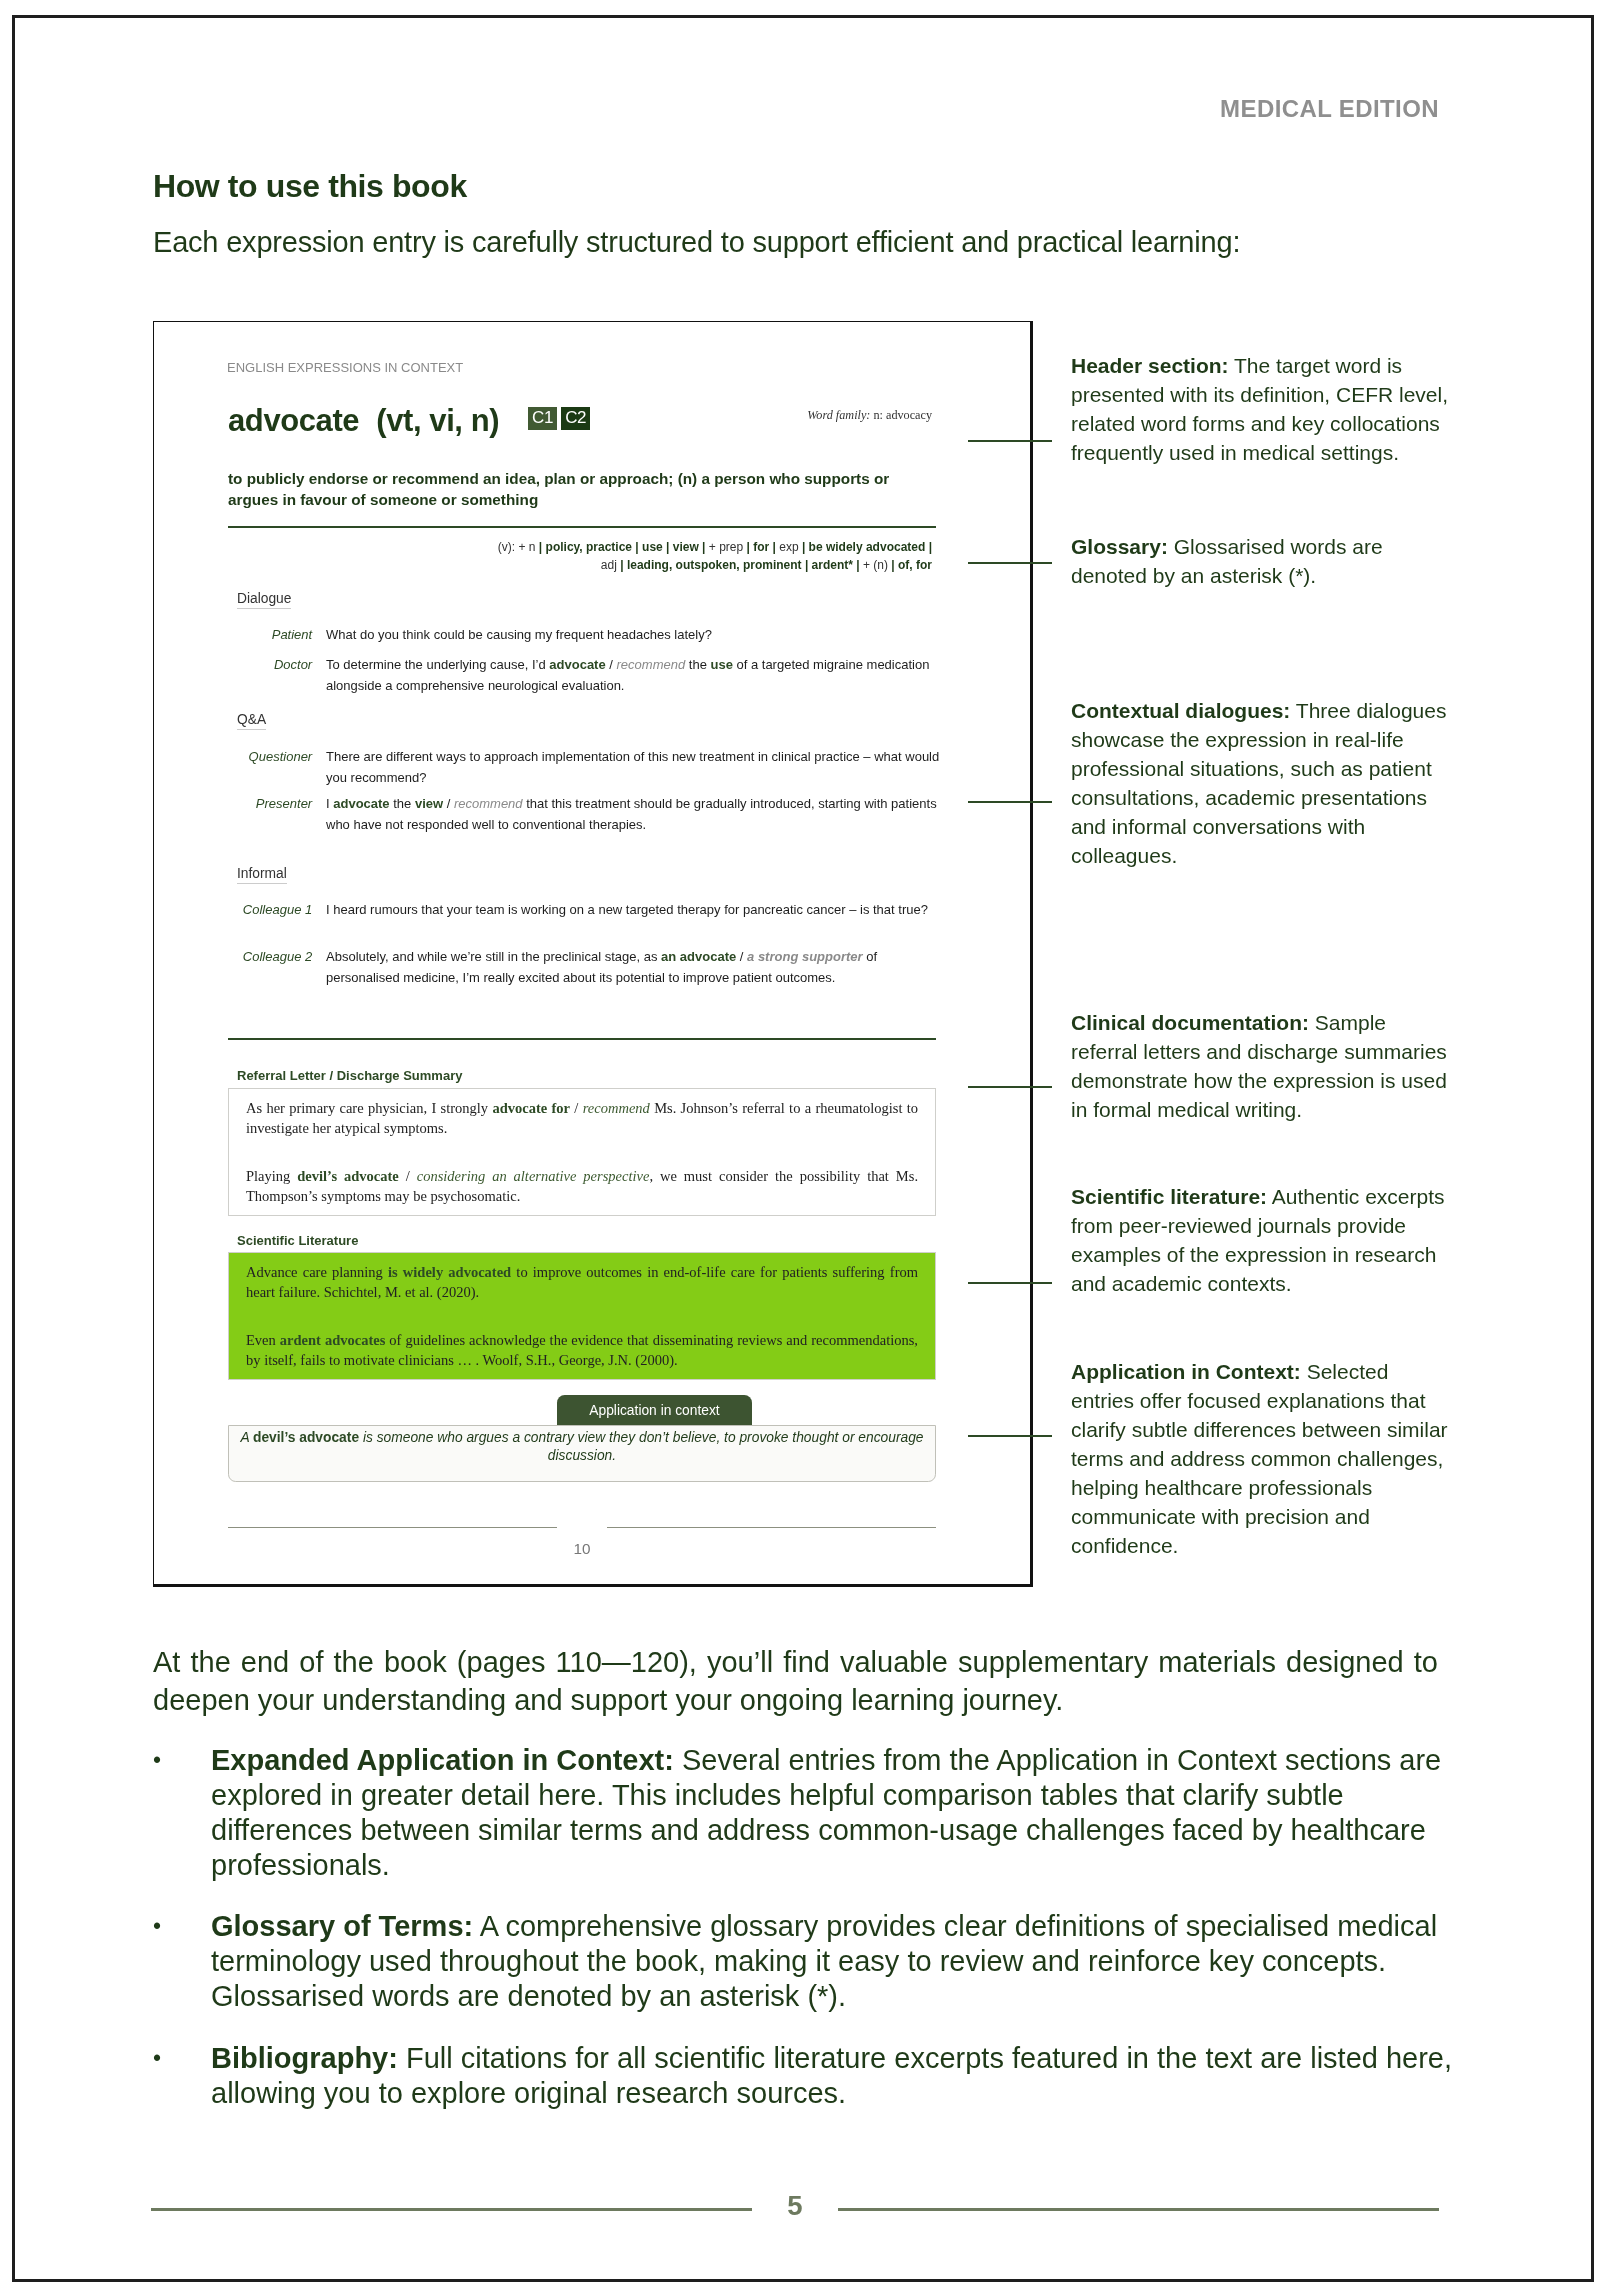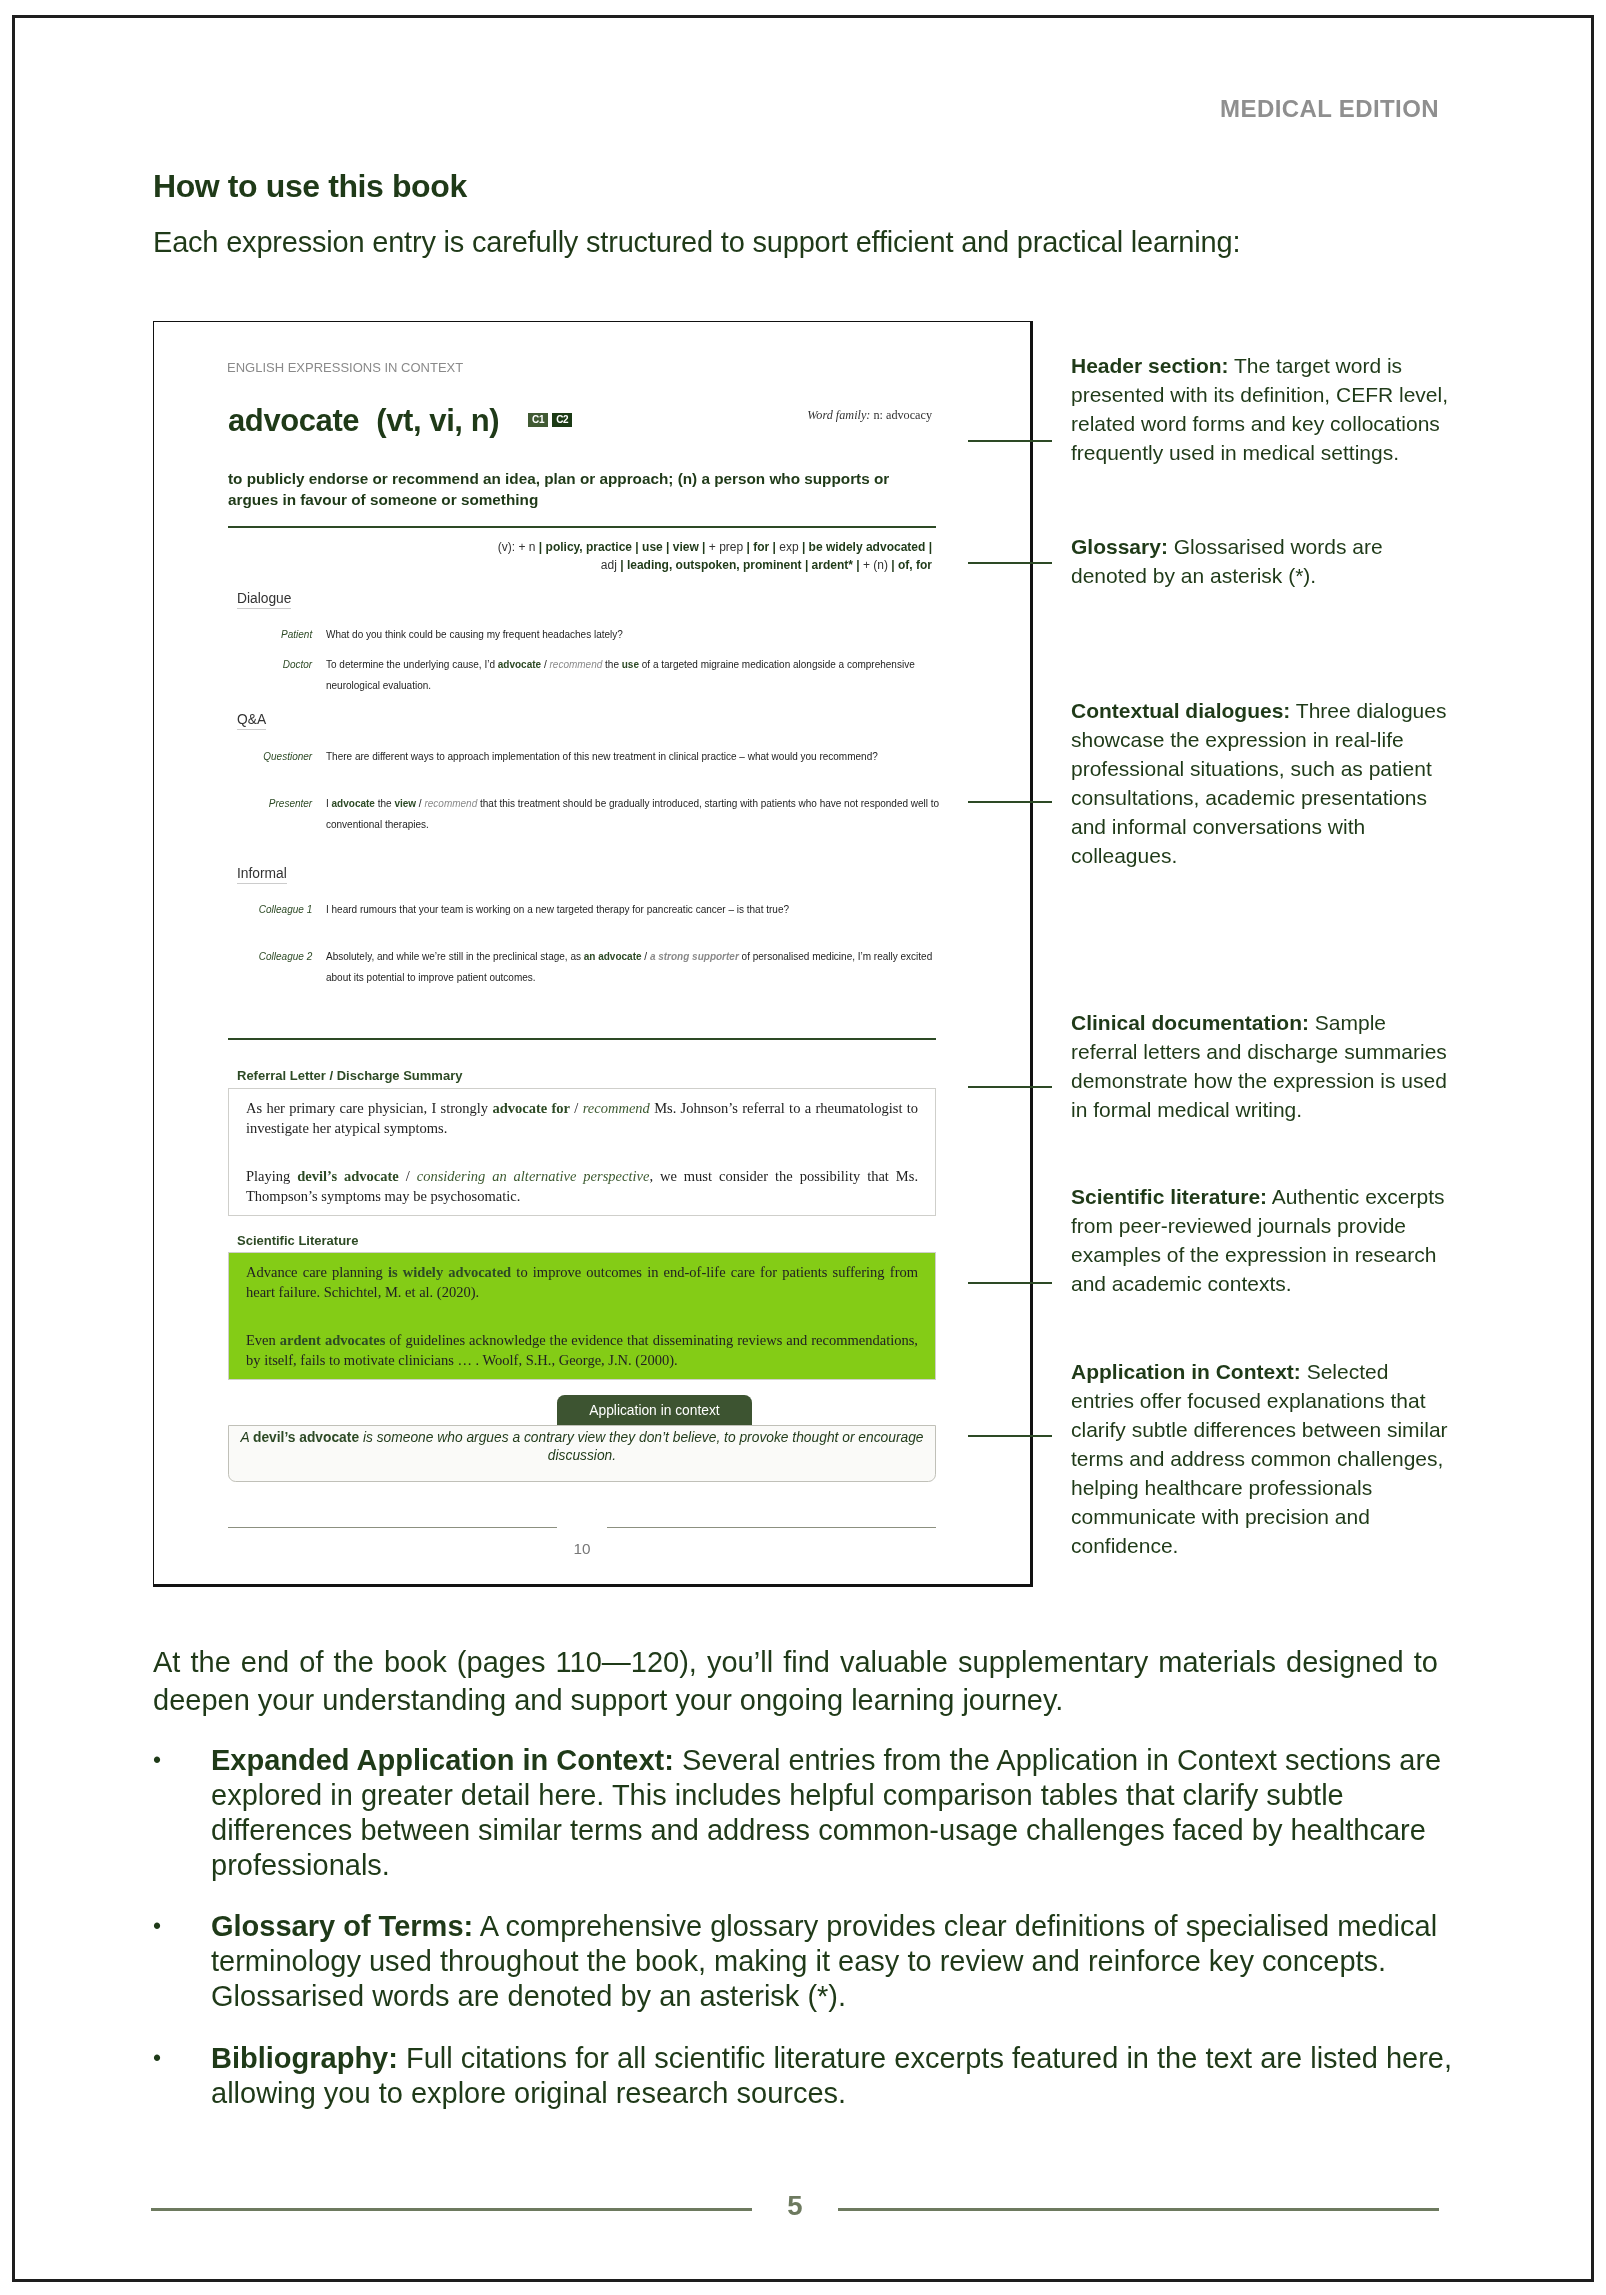--- a/index.html
+++ b/index.html
@@ -9,33 +9,33 @@
   .edition { position: absolute; right: 168px; top: 95px; font-size: 24px; font-weight: bold; color: #8f8f8f; letter-spacing: 0.4px; }
   .title { position: absolute; left: 153px; top: 168px; font-size: 32px; font-weight: bold; color: #1f3a18; letter-spacing: -0.4px; }
   .subtitle { position: absolute; left: 153px; top: 226px; font-size: 29px; color: #1f3a18; letter-spacing: -0.2px; }
 
   
   .frame { position: absolute; left: 153px; top: 321px; width: 880px; height: 1266px; border: 1.5px solid #111; border-right-width: 3.1px; border-bottom-width: 3.1px; background: #fff; }
   .fr { position: absolute; }
   .small-caps-head { left: 73px; top: 38px; font-size: 13px; color: #8a8a8a; }
   .headword { left: 74px; top: 81px; font-size: 31px; font-weight: bold; color: #1f3a18; letter-spacing: -0.4px; }
   .headword .pos { margin-left: 17px; }
-  .badge { display: inline-block; font-size: 10px; color: #fff; padding: 1.5px 3.8px; margin-left: 4.6px; vertical-align: 7.7px; font-weight: bold; }
+  .badge { display: inline-block; font-size: 17px; color: #fff; padding: 1.5px 3.8px; margin-left: 4.6px; vertical-align: 7.7px; font-weight: normal; }
   .badge.c1 { background: #415a33; margin-left: 29px; }
   .badge.c2 { background: #1b3a14; }
   .wordfam { right: 98px; top: 86px; font-family: "Liberation Serif", serif; font-size: 12.2px; color: #333; }
   .wordfam i { font-style: italic; }
   .definition { left: 74px; top: 147px; width: 712px; font-size: 15.3px; font-weight: bold; color: #1f3a18; line-height: 20.7px; }
   .rule-green { position: absolute; left: 74px; width: 708px; height: 2.3px; background: #2d4a25; }
   .colloc { right: 98px; top: 216px; text-align: right; font-size: 12px; color: #1f3a18; line-height: 18.4px; }
   .colloc b { font-weight: bold; }
   .colloc .lt { color: #333; font-weight: normal; }
 
   .section-label { font-size: 13.8px; color: #333; border-bottom: 0.8px solid #ccc; padding-bottom: 1.5px; }
-  .dlg-row { position: absolute; left: 74px; width: 712px; font-size: 10px; line-height: 20.7px; color: #1e1e1e; display: flex; }
+  .dlg-row { position: absolute; left: 74px; width: 712px; font-size: 13px; line-height: 20.7px; color: #1e1e1e; display: flex; }
   .dlg-row .speaker { width: 98px; text-align: right; font-style: italic; color: #2d4a25; padding-right: 13.8px; flex-shrink: 0; }
   .dlg-row .line { flex: 1; }
   .hl { font-weight: bold; color: #2d4a25; }
   .alt { font-style: italic; color: #8a8a8a; }
   .alt-b { font-style: italic; font-weight: bold; color: #8a8a8a; }
 
   .doc-label { font-size: 13px; font-weight: bold; color: #2d4a25; }
   .doc-box { position: absolute; left: 74px; width: 708px; border: 1.5px solid #cfcfcb; padding: 9.2px 17px; font-family: "Liberation Serif", serif; font-size: 14.5px; line-height: 20px; color: #222; text-align: justify; }
   .doc-box p + p { margin-top: 28px; }
   .doc-box .hl { color: #2d4a25; }

